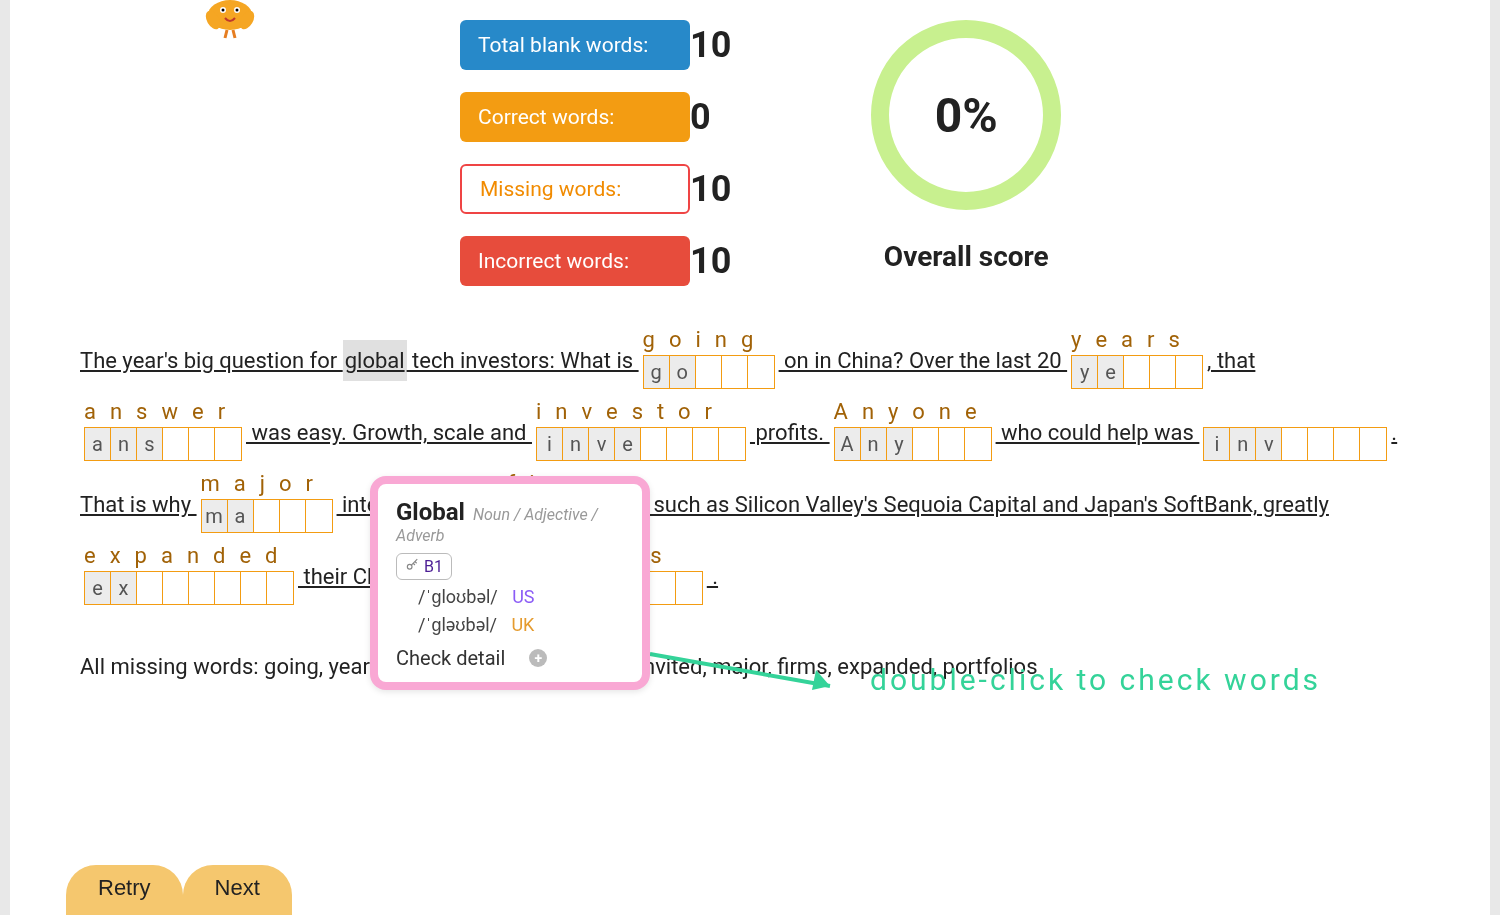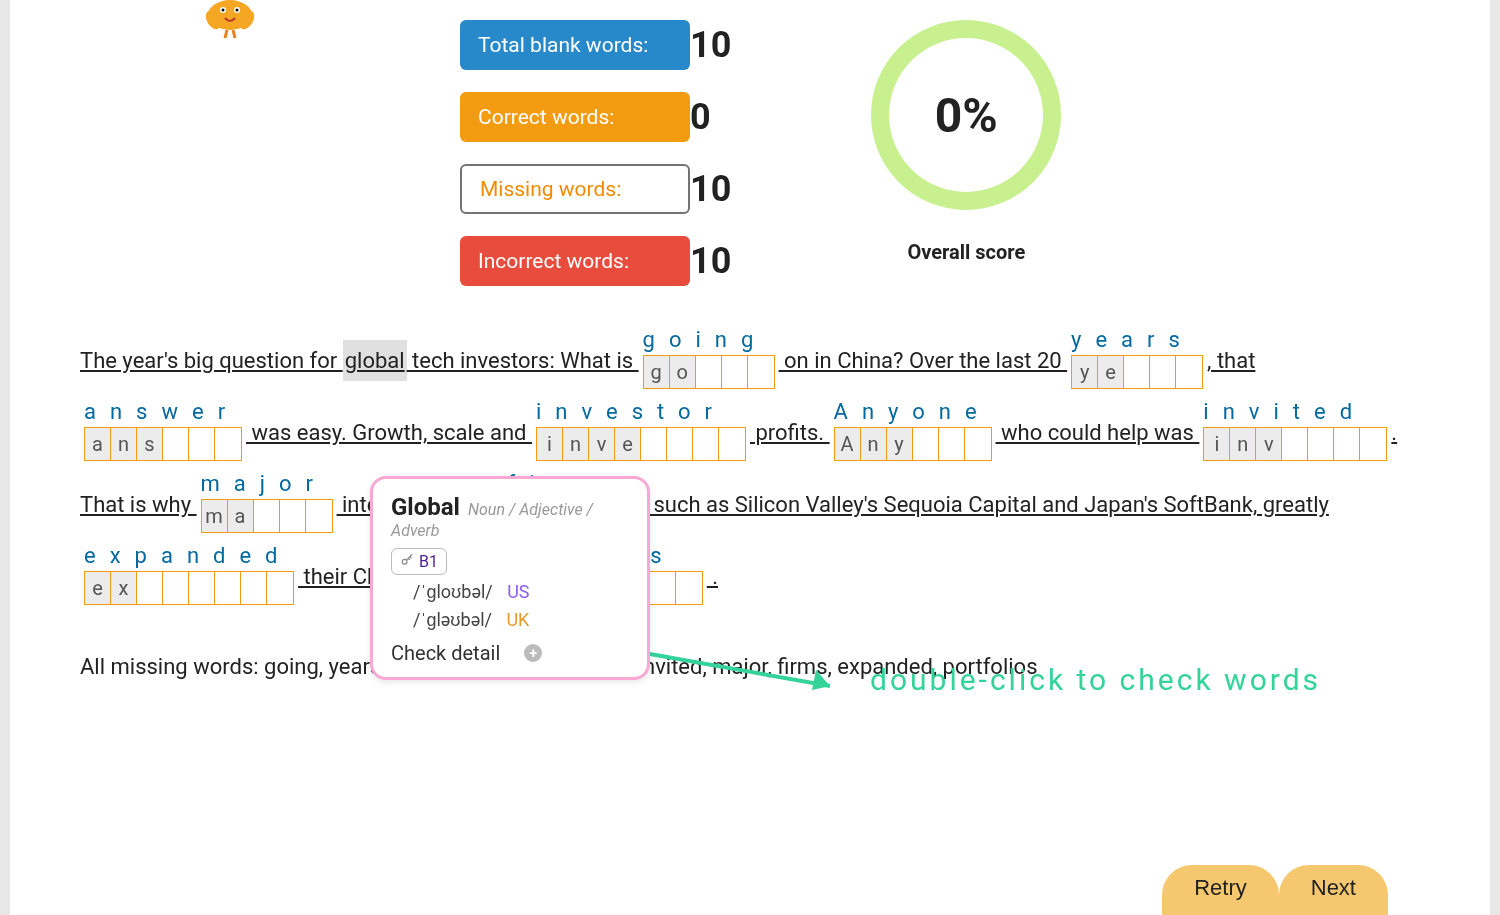--- a/index.html
+++ b/index.html
@@ -50,21 +50,21 @@
     border-radius: 6px;
     display: flex;
     align-items: center;
     padding: 0 18px;
     font-size: 21px;
     font-weight: 400;
     color: #fff;
   }
   .pill-blue { background: #2789c9; }
   .pill-orange { background: #f39c12; }
-  .pill-outline { background: #fff; color: #f18b00; border: 2px solid #737373; }
+  .pill-outline { background: #fff; color: #f18b00; border: 2px solid #ef4444; }
   .pill-red { background: #e74c3c; }
   .stat-values {
     display: flex;
     flex-direction: column;
     gap: 22px;
   }
   .stat-value {
     height: 50px;
     display: flex;
     align-items: center;
@@ -85,21 +85,21 @@
     border: 18px solid #c8f08f;
     display: flex;
     align-items: center;
     justify-content: center;
     font-size: 48px;
     font-weight: 700;
     color: #222;
   }
   .score-label {
     margin-top: 30px;
-    font-size: 20px;
+    font-size: 28px;
     font-weight: 700;
     color: #222;
   }
   .text-area {
     padding: 10px 70px 10px 70px;
     font-size: 22px;
     color: #222;
     line-height: 2.0;
     position: relative;
   }
@@ -119,21 +119,21 @@
     position: relative;
     vertical-align: middle;
     margin: 24px 4px 4px 4px;
   }
   .blank-hint {
     position: absolute;
     top: -32px;
     left: 0;
     white-space: nowrap;
     font-size: 22px;
-    color: #0369a1;
+    color: #a16207;
     letter-spacing: 14px;
     font-weight: 400;
   }
   .blank-cells {
     display: inline-flex;
     border: 1px solid #f39c12;
   }
   .cell {
     width: 26px;
     height: 32px;
@@ -151,43 +151,43 @@
     padding: 30px 70px 10px 70px;
     font-size: 22px;
     color: #222;
   }
   .footer {
     position: absolute;
     bottom: 0;
     left: 0;
     right: 0;
     display: flex;
-    justify-content: flex-end;
-    padding: 0 102px;
+    justify-content: flex-start;
+    padding: 0 56px;
   }
   .pill-btn {
     background: #f5c76e;
     border: none;
     border-radius: 30px 30px 0 0;
     padding: 18px 32px 14px 32px;
     font-size: 22px;
     color: #222;
     cursor: pointer;
     height:50px;
     display:flex;
     align-items:flex-end;
   }
   
   .popover {
     position: absolute;
     left: 360px;
     top: 476px;
     width: 280px;
     background: #fff;
-    border: 3px solid #f9a8d4;
+    border: 8px solid #f9a8d4;
     border-radius: 16px;
     padding: 14px 18px 12px 18px;
     box-shadow: 0 2px 6px rgba(0,0,0,0.1);
     z-index: 10;
   }
   .pop-title { font-size: 24px; font-weight: 700; color: #222; display:inline; }
   .pop-pos { font-size: 16px; color: #999; font-style: italic; margin-left:4px; }
   .pop-level {
     display: inline-flex;
     align-items: center;
@@ -302,21 +302,21 @@
             <div class="cell"></div>
             <div class="cell"></div>
             <div class="cell"></div>
           </div></span><span class="seg"> profits. </span><span class="blank-wrap"><div class="blank-hint">Anyone</div><div class="blank-cells">
             <div class="cell filled">A</div>
             <div class="cell filled">n</div>
             <div class="cell filled">y</div>
             <div class="cell"></div>
             <div class="cell"></div>
             <div class="cell"></div>
-          </div></span><span class="seg"> who could help was </span><span class="blank-wrap"><div class="blank-hint">invited</div><div class="blank-cells">
+          </div></span><span class="seg"> who could help was </span><span class="blank-wrap"><div class="blank-cells">
             <div class="cell filled">i</div>
             <div class="cell filled">n</div>
             <div class="cell filled">v</div>
             <div class="cell"></div>
             <div class="cell"></div>
             <div class="cell"></div>
             <div class="cell"></div>
           </div></span><span class="seg">.   That is why </span><span class="blank-wrap"><div class="blank-hint">major</div><div class="blank-cells">
             <div class="cell filled">m</div>
             <div class="cell filled">a</div>

